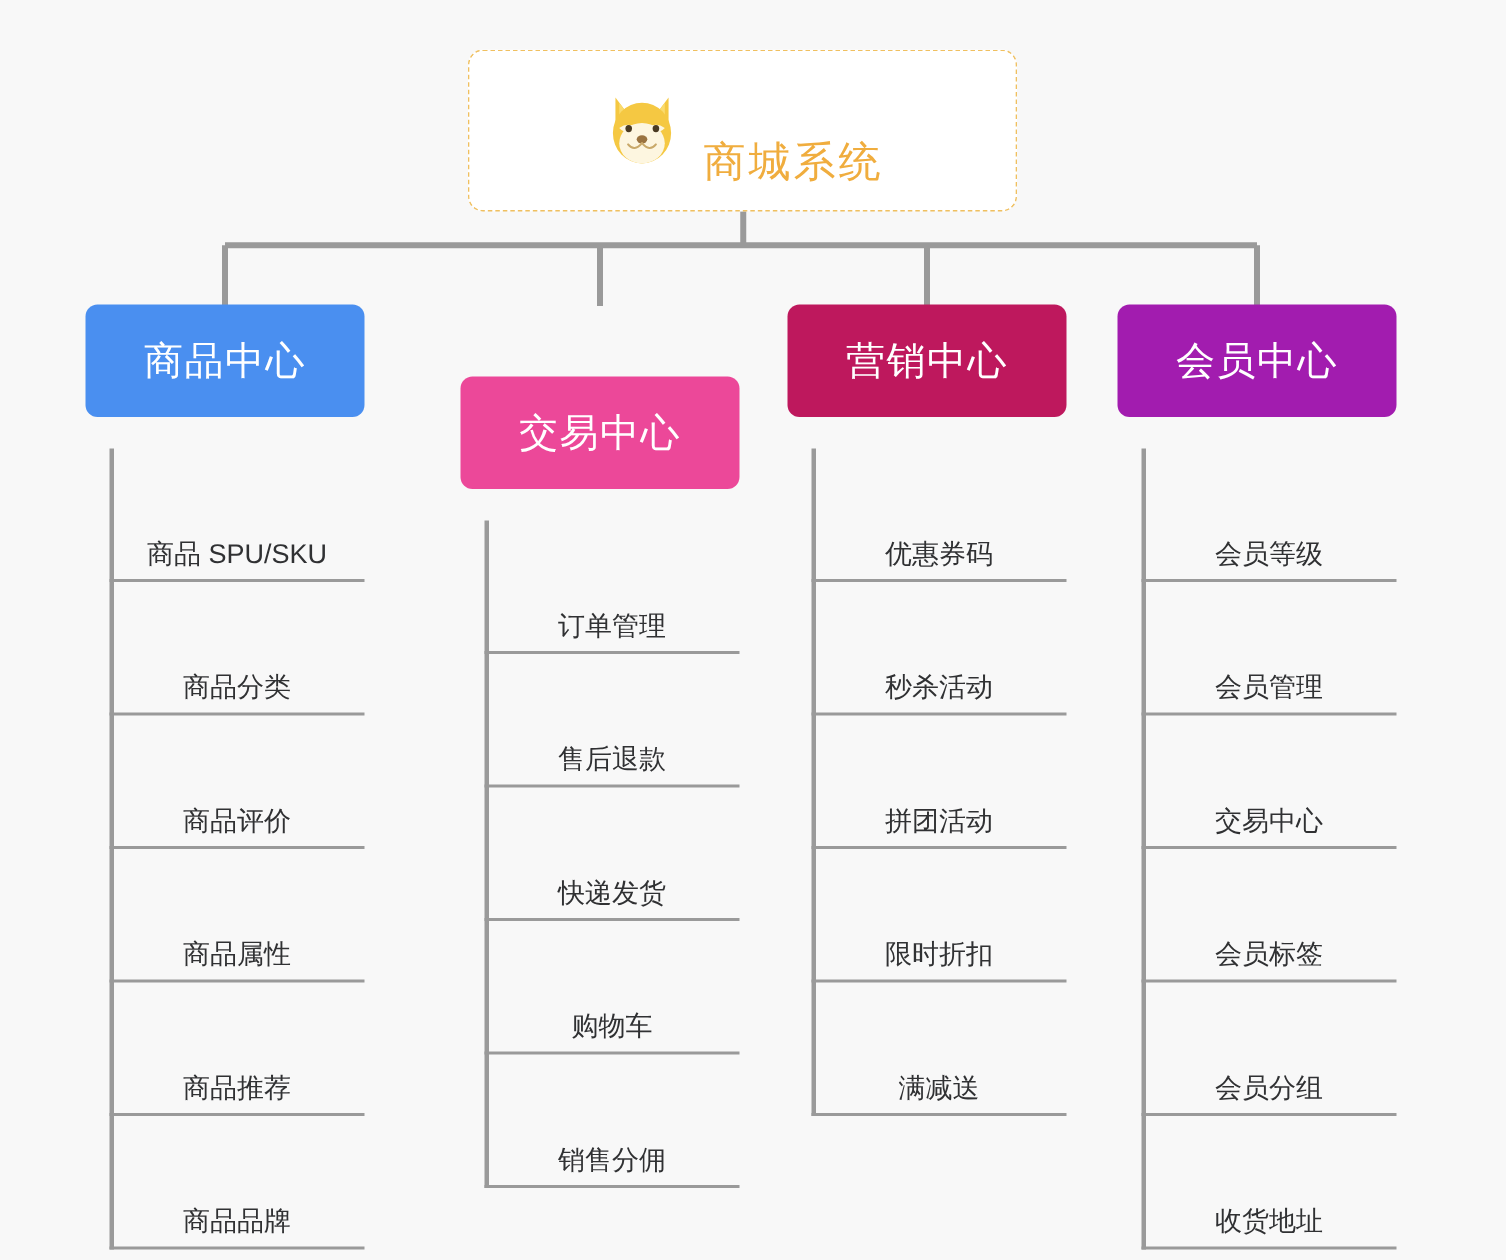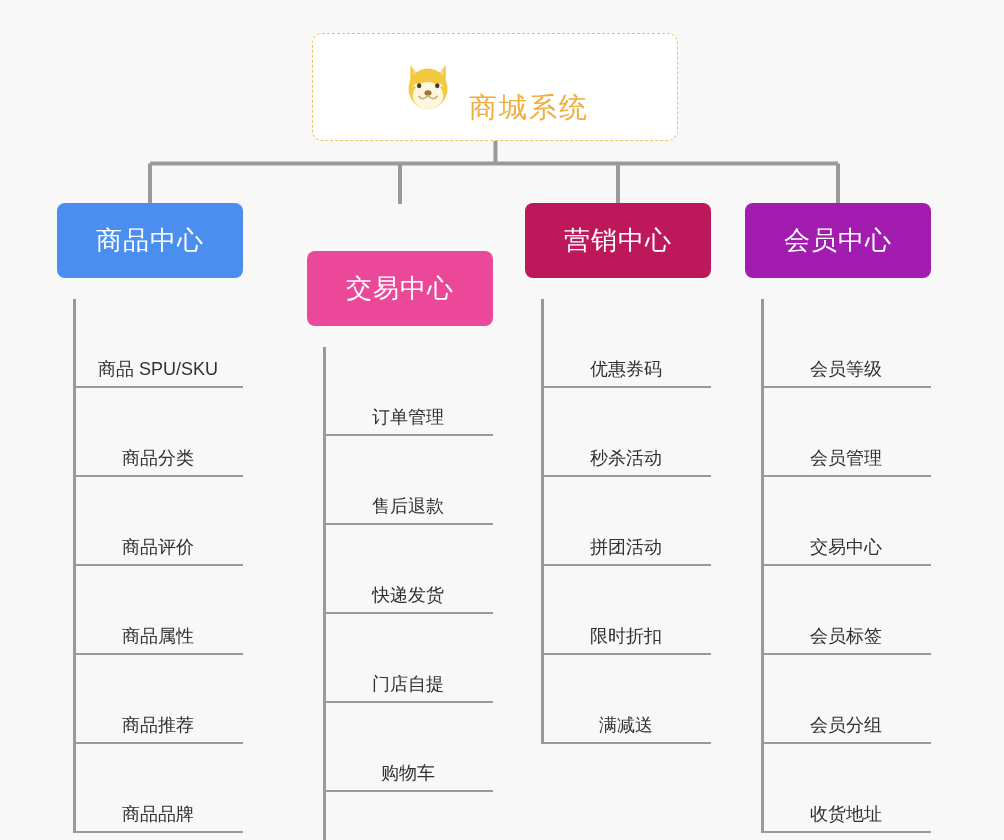--- a/index.html
+++ b/index.html
@@ -198,23 +198,20 @@
       <li class="leaf-item">
           <span class="leaf-label">订单管理</span>
         </li>
       <li class="leaf-item">
           <span class="leaf-label">售后退款</span>
         </li>
       <li class="leaf-item">
           <span class="leaf-label">快递发货</span>
         </li>
       <li class="leaf-item">
-          <span class="leaf-label">门店自提</span>
-        </li>
-      <li class="leaf-item">
           <span class="leaf-label">购物车</span>
         </li>
       <li class="leaf-item">
           <span class="leaf-label">销售分佣</span>
         </li>
     </ul>
   </div>
 
   <div class="column col-2">
     <div class="cat-box" style="background: #be185d;">

